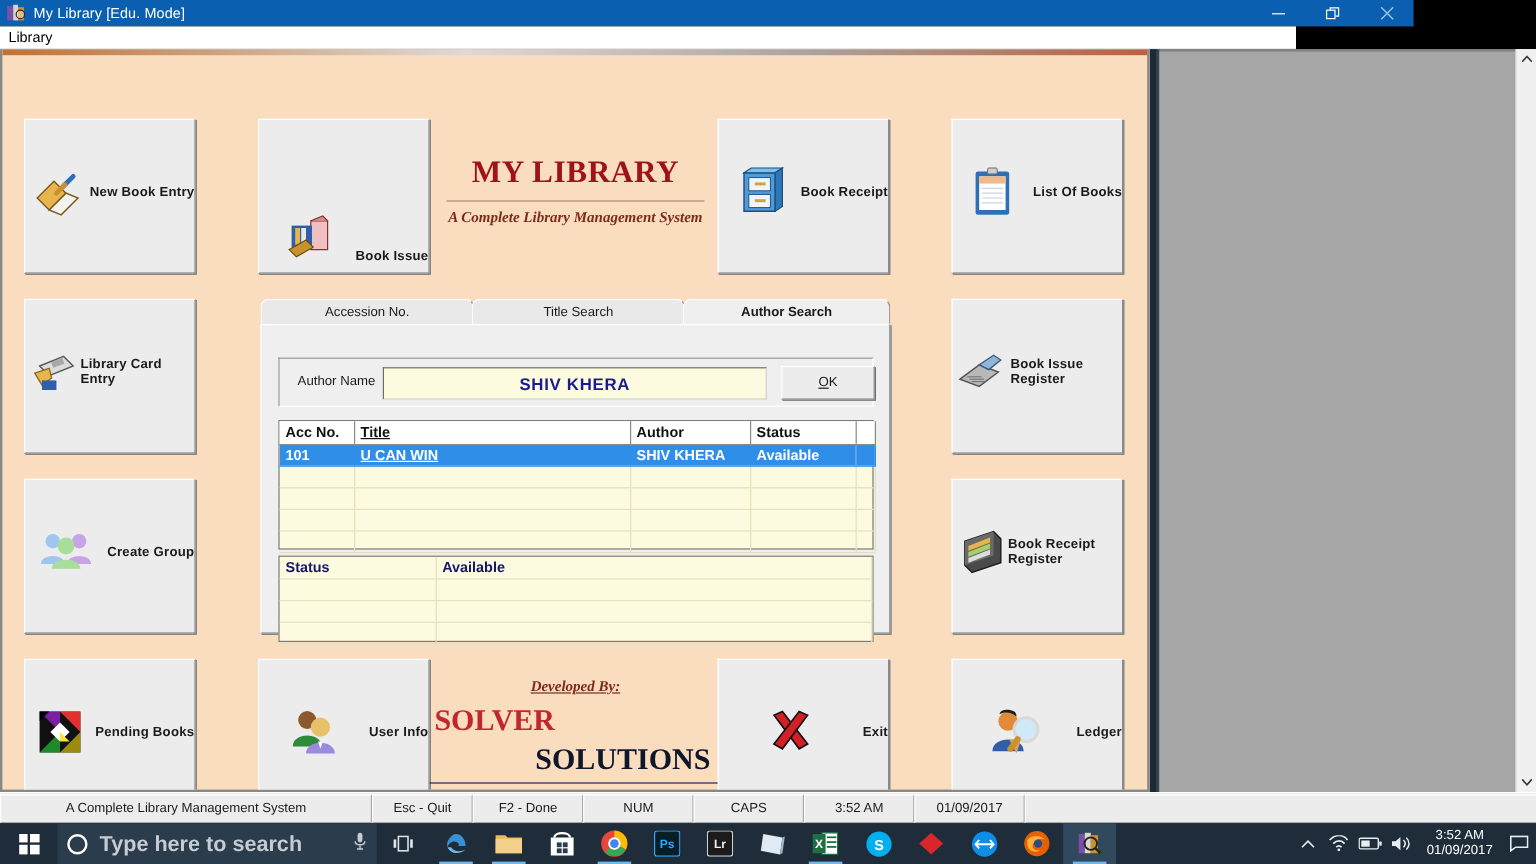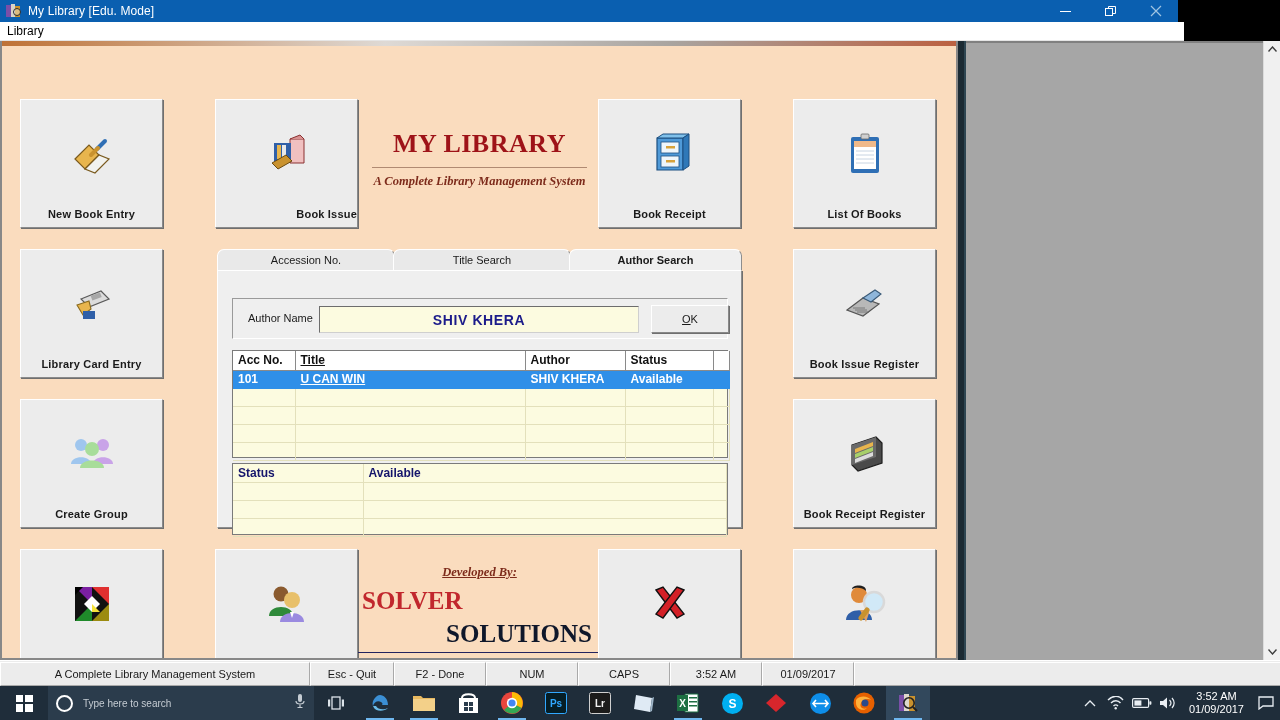--- a/index.html
+++ b/index.html
@@ -31,21 +31,21 @@
   .tb-buttons { position: absolute; right: 0; top: 0; height: 22px; display: flex; }
   .tb-btn {
     width: 45px; height: 22px; display: flex; align-items: center; justify-content: center;
     color: #ffffff;
   }
   .tb-btn.close { color: #cfe3f4; }
   .tb-btn svg { display: block; }
 
   
   .menubar {
-    position: absolute; left: 0; top: 22px; width: 1184px; height: 19px;
+    position: absolute; left: 0; top: 22px; width: 1080px; height: 19px;
     background: #ffffff; border-bottom: 1px solid #e6e6e6;
     display: flex; align-items: center;
   }
   .menubar .menu-item { font-size: 12px; color: #000; padding: 0 7px; }
 
   
   .workspace {
     position: absolute; left: 0; top: 41px; width: 1280px; height: 619px;
     background: #a6a6a6;
   }
@@ -81,21 +81,21 @@
     opacity: .85;
   }
 
   
   .toolbtn {
     position: absolute;
     background: #ececec;
     border: 1px solid #ffffff;
     border-right-color: #8a8a8a; border-bottom-color: #8a8a8a;
     box-shadow: 1px 1px 0 #6f6f6f;
-    display: flex; flex-direction: column; align-items: center; justify-content: flex-end;
+    display: flex; flex-direction: row; align-items: center; justify-content: flex-end;
     padding-bottom: 7px;
   }
   .toolbtn .tb-ico { flex: 1; display:flex; align-items:center; justify-content:center; width: 100%; }
   .toolbtn .tb-lbl {
     font-size: 11px; font-weight: bold; color: #1a1a1a;
     font-family: "Liberation Sans", sans-serif; letter-spacing: .2px;
   }
 
   
   .brand-title {
@@ -234,21 +234,21 @@
   .start-btn { width: 48px; height: 34px; display:flex; align-items:center; justify-content:center; }
   .winlogo { width: 17px; height: 17px; display:grid; grid-template-columns:1fr 1fr; grid-template-rows:1fr 1fr; gap:2px; }
   .winlogo i { background:#ffffff; display:block; }
   .searchbar {
     width: 266px; height: 34px; background: #2b3c4c; display: flex; align-items: center;
     padding: 0 8px;
   }
   .searchbar .cort {
     width: 17px; height: 17px; border: 2.5px solid #ffffff; border-radius: 50%; margin-right: 10px; flex: none;
   }
-  .searchbar .ph { color: #c5ccd3; font-size: 10px; flex: 1; }
+  .searchbar .ph { color: #c5ccd3; font-size: 18px; flex: 1; font-weight: bold; }
   .searchbar .mic { color: #c5ccd3; }
   .taskview { width: 44px; height: 34px; display:flex; align-items:center; justify-content:center; }
   .tray { position:absolute; right: 0; top: 0; height: 34px; display:flex; align-items:center; }
   .tray-icon { width: 26px; height: 34px; display:flex; align-items:center; justify-content:center; color:#e8edf2; }
   .tray-clock { color:#ffffff; font-size:11px; line-height:13px; text-align:center; padding: 0 8px; }
   .tray-action { width: 28px; height: 34px; display:flex; align-items:center; justify-content:center; color:#e8edf2; }
 
   .tbapp { width: 44px; height: 34px; position: relative; display:flex; align-items:center; justify-content:center; }
   .tbapp.active { background: #32485c; }
   .tbapp .underline { position:absolute; bottom:0; left:8px; width:28px; height:2.5px; background:#6fb7ef; }

